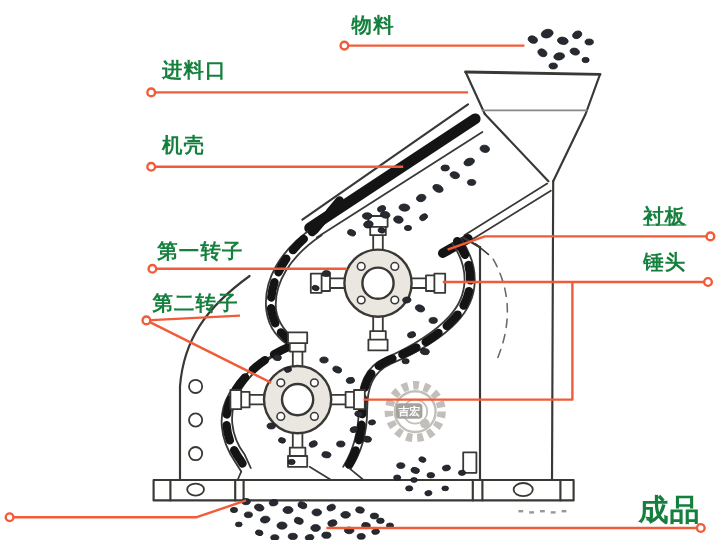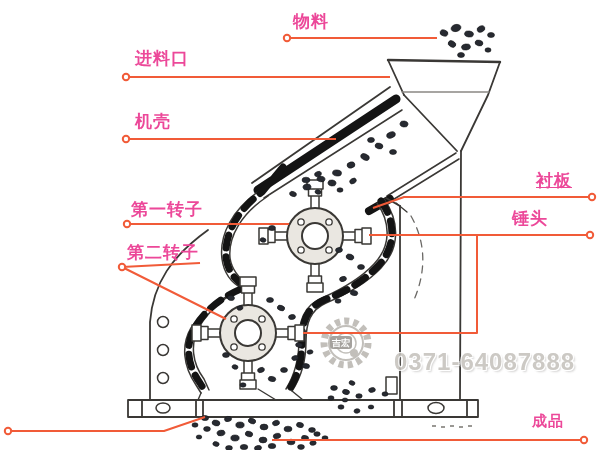--- a/index.html
+++ b/index.html
@@ -4,32 +4,32 @@
 <style>
   html,body{margin:0;padding:0;background:#ffffff;}
   #stage{
     position:relative;width:600px;height:450px;background:#ffffff;overflow:hidden;
     font-family:"Liberation Sans","DejaVu Sans",sans-serif;
   }
   #stage svg{position:absolute;left:0;top:0;}
   .layer{position:absolute;left:0;top:0;width:600px;height:450px;}
   
   .lbl{
-    position:absolute;color:#ec4899;font-weight:bold;font-size:17px;
+    position:absolute;color:#15803d;font-weight:bold;font-size:17px;
     letter-spacing:1px;white-space:nowrap;line-height:1;z-index:6;
   }
   .lbl-material{left:293px;top:13px;}
   .lbl-feed-inlet{left:135px;top:50px;}
   .lbl-casing{left:135px;top:113px;font-family:Liberation Serif, serif;}
   .lbl-rotor1{left:131px;top:201px;}
   .lbl-rotor2{left:127px;top:244px;}
   .lbl-liner{left:536px;top:172px;text-decoration:underline;}
-  .lbl-hammer{left:512px;top:210px;}
+  .lbl-hammer{left:536px;top:210px;}
   .lbl-outlet{left:10px;top:403px;font-size:19px;}
-  .lbl-product{left:532px;top:413px;font-size:15px;}
+  .lbl-product{left:532px;top:413px;font-size:25px;}
   
   .wm{
     position:absolute;z-index:4;color:#c5c2bd;font-weight:bold;white-space:nowrap;
     opacity:0.88;
     text-shadow:-1px -1px 0 #ffffff,1px -1px 0 #ffffff,-1px 1px 0 #ffffff,1px 1px 0 #ffffff,2px 2px 2px rgba(120,118,114,0.35);
   }
   .wm-company{left:381px;top:314px;font-size:33px;letter-spacing:0px;}
   .wm-phone{left:394px;top:348px;font-size:24px;letter-spacing:1px;}
   .z1{z-index:1;} .z3{z-index:3;} .z5{z-index:5;}
 </style>
@@ -296,21 +296,20 @@
   <svg class="layer z3" width="600" height="450" viewBox="0 0 600 450" style="opacity:0.8;">
     <g transform="translate(346,343)" fill="none" stroke="#b3b0aa" stroke-width="2">
       <circle r="22" stroke-width="7" stroke-dasharray="5 4.2"></circle>
       <circle r="17"></circle>
       <circle r="10" stroke-width="1.5"></circle>
       <rect x="-16" y="-7" width="22" height="13" rx="3" fill="#8f8c86" stroke="none"></rect>
       <text x="-5" y="3" font-size="9" font-weight="bold" fill="#ffffff" stroke="none" text-anchor="middle" font-family="Liberation Sans, sans-serif">吉宏</text>
       <circle cx="8" cy="10" r="4" fill="#b3b0aa" stroke="none"></circle>
     </g>
   </svg>
-  <div class="wm wm-phone">0371-64087888</div>
 
   <svg class="layer z5" width="600" height="450" viewBox="0 0 600 450">
     <g fill="none" stroke="#f15b38" stroke-width="2" stroke-linejoin="round">
       <path d="M 287,38 L 437,38"></path>
       <path d="M 126,77 L 390,77"></path>
       <path d="M 126,139 L 336,139"></path>
       <path d="M 127,224 L 289,224"></path>
       <path d="M 122,267 L 200,263"></path>
       <path d="M 122,267 L 226,319"></path>
       <path d="M 592,197 L 404,197 L 373,208"></path>

